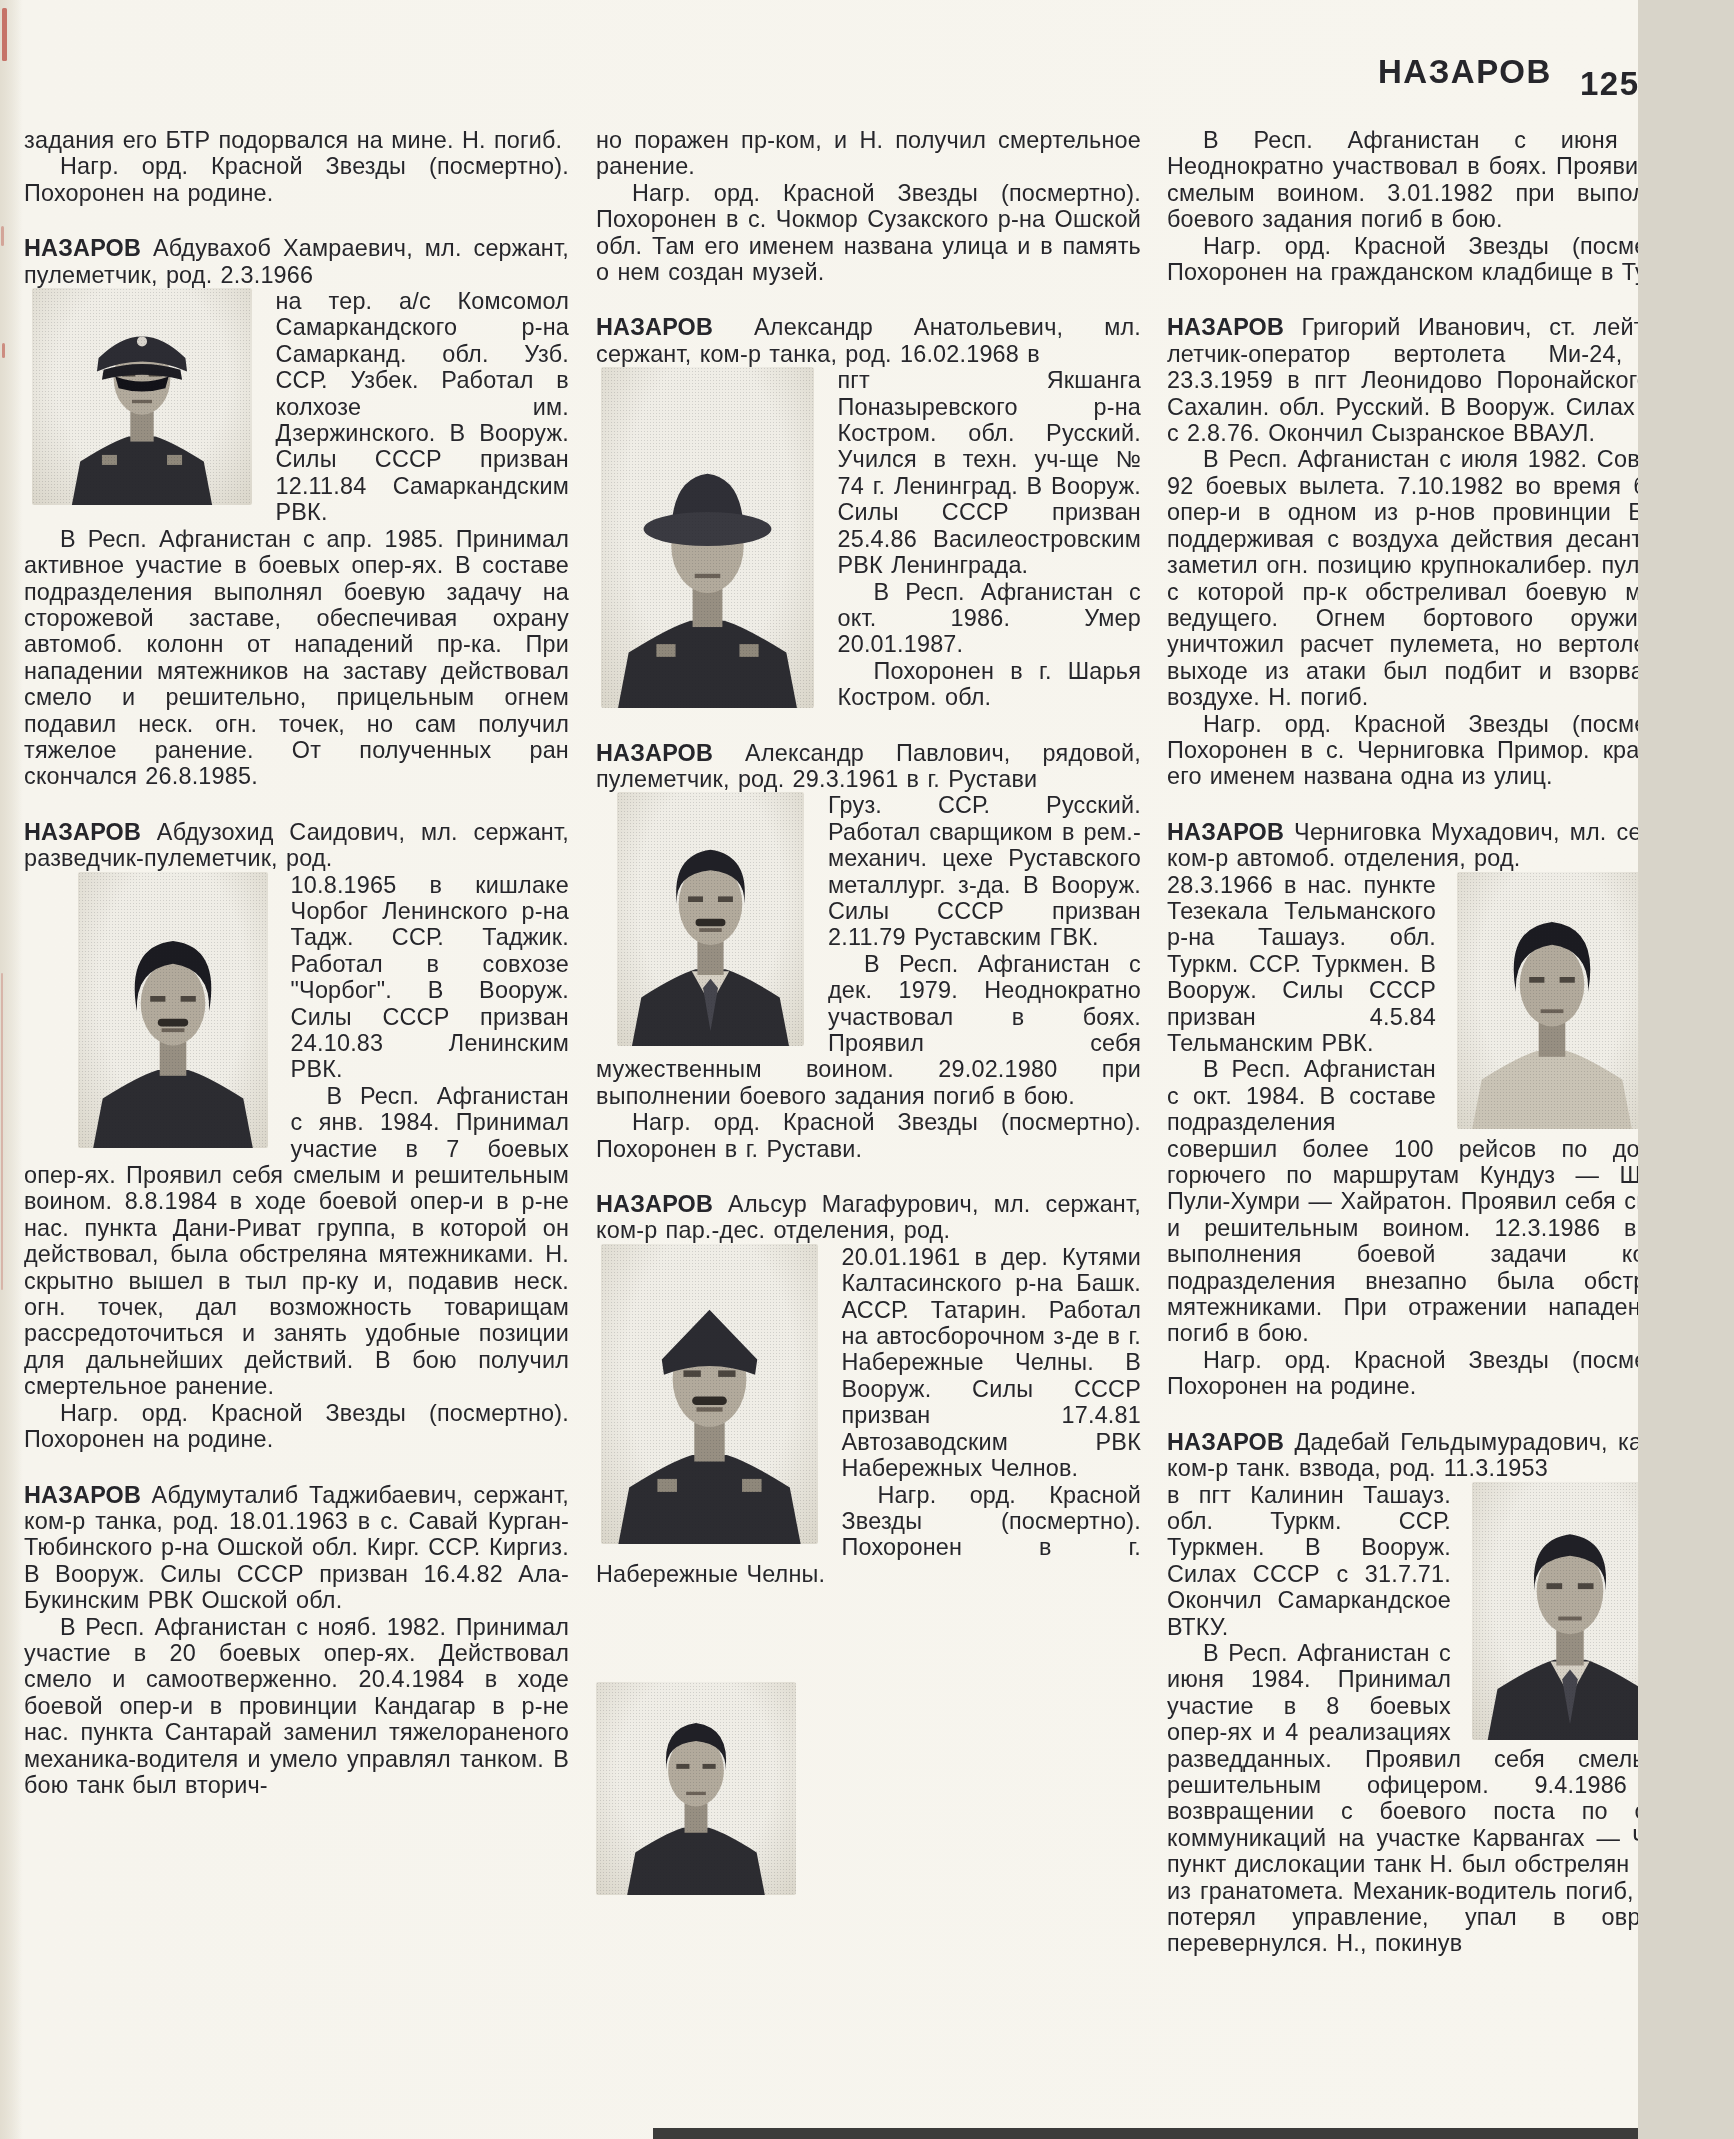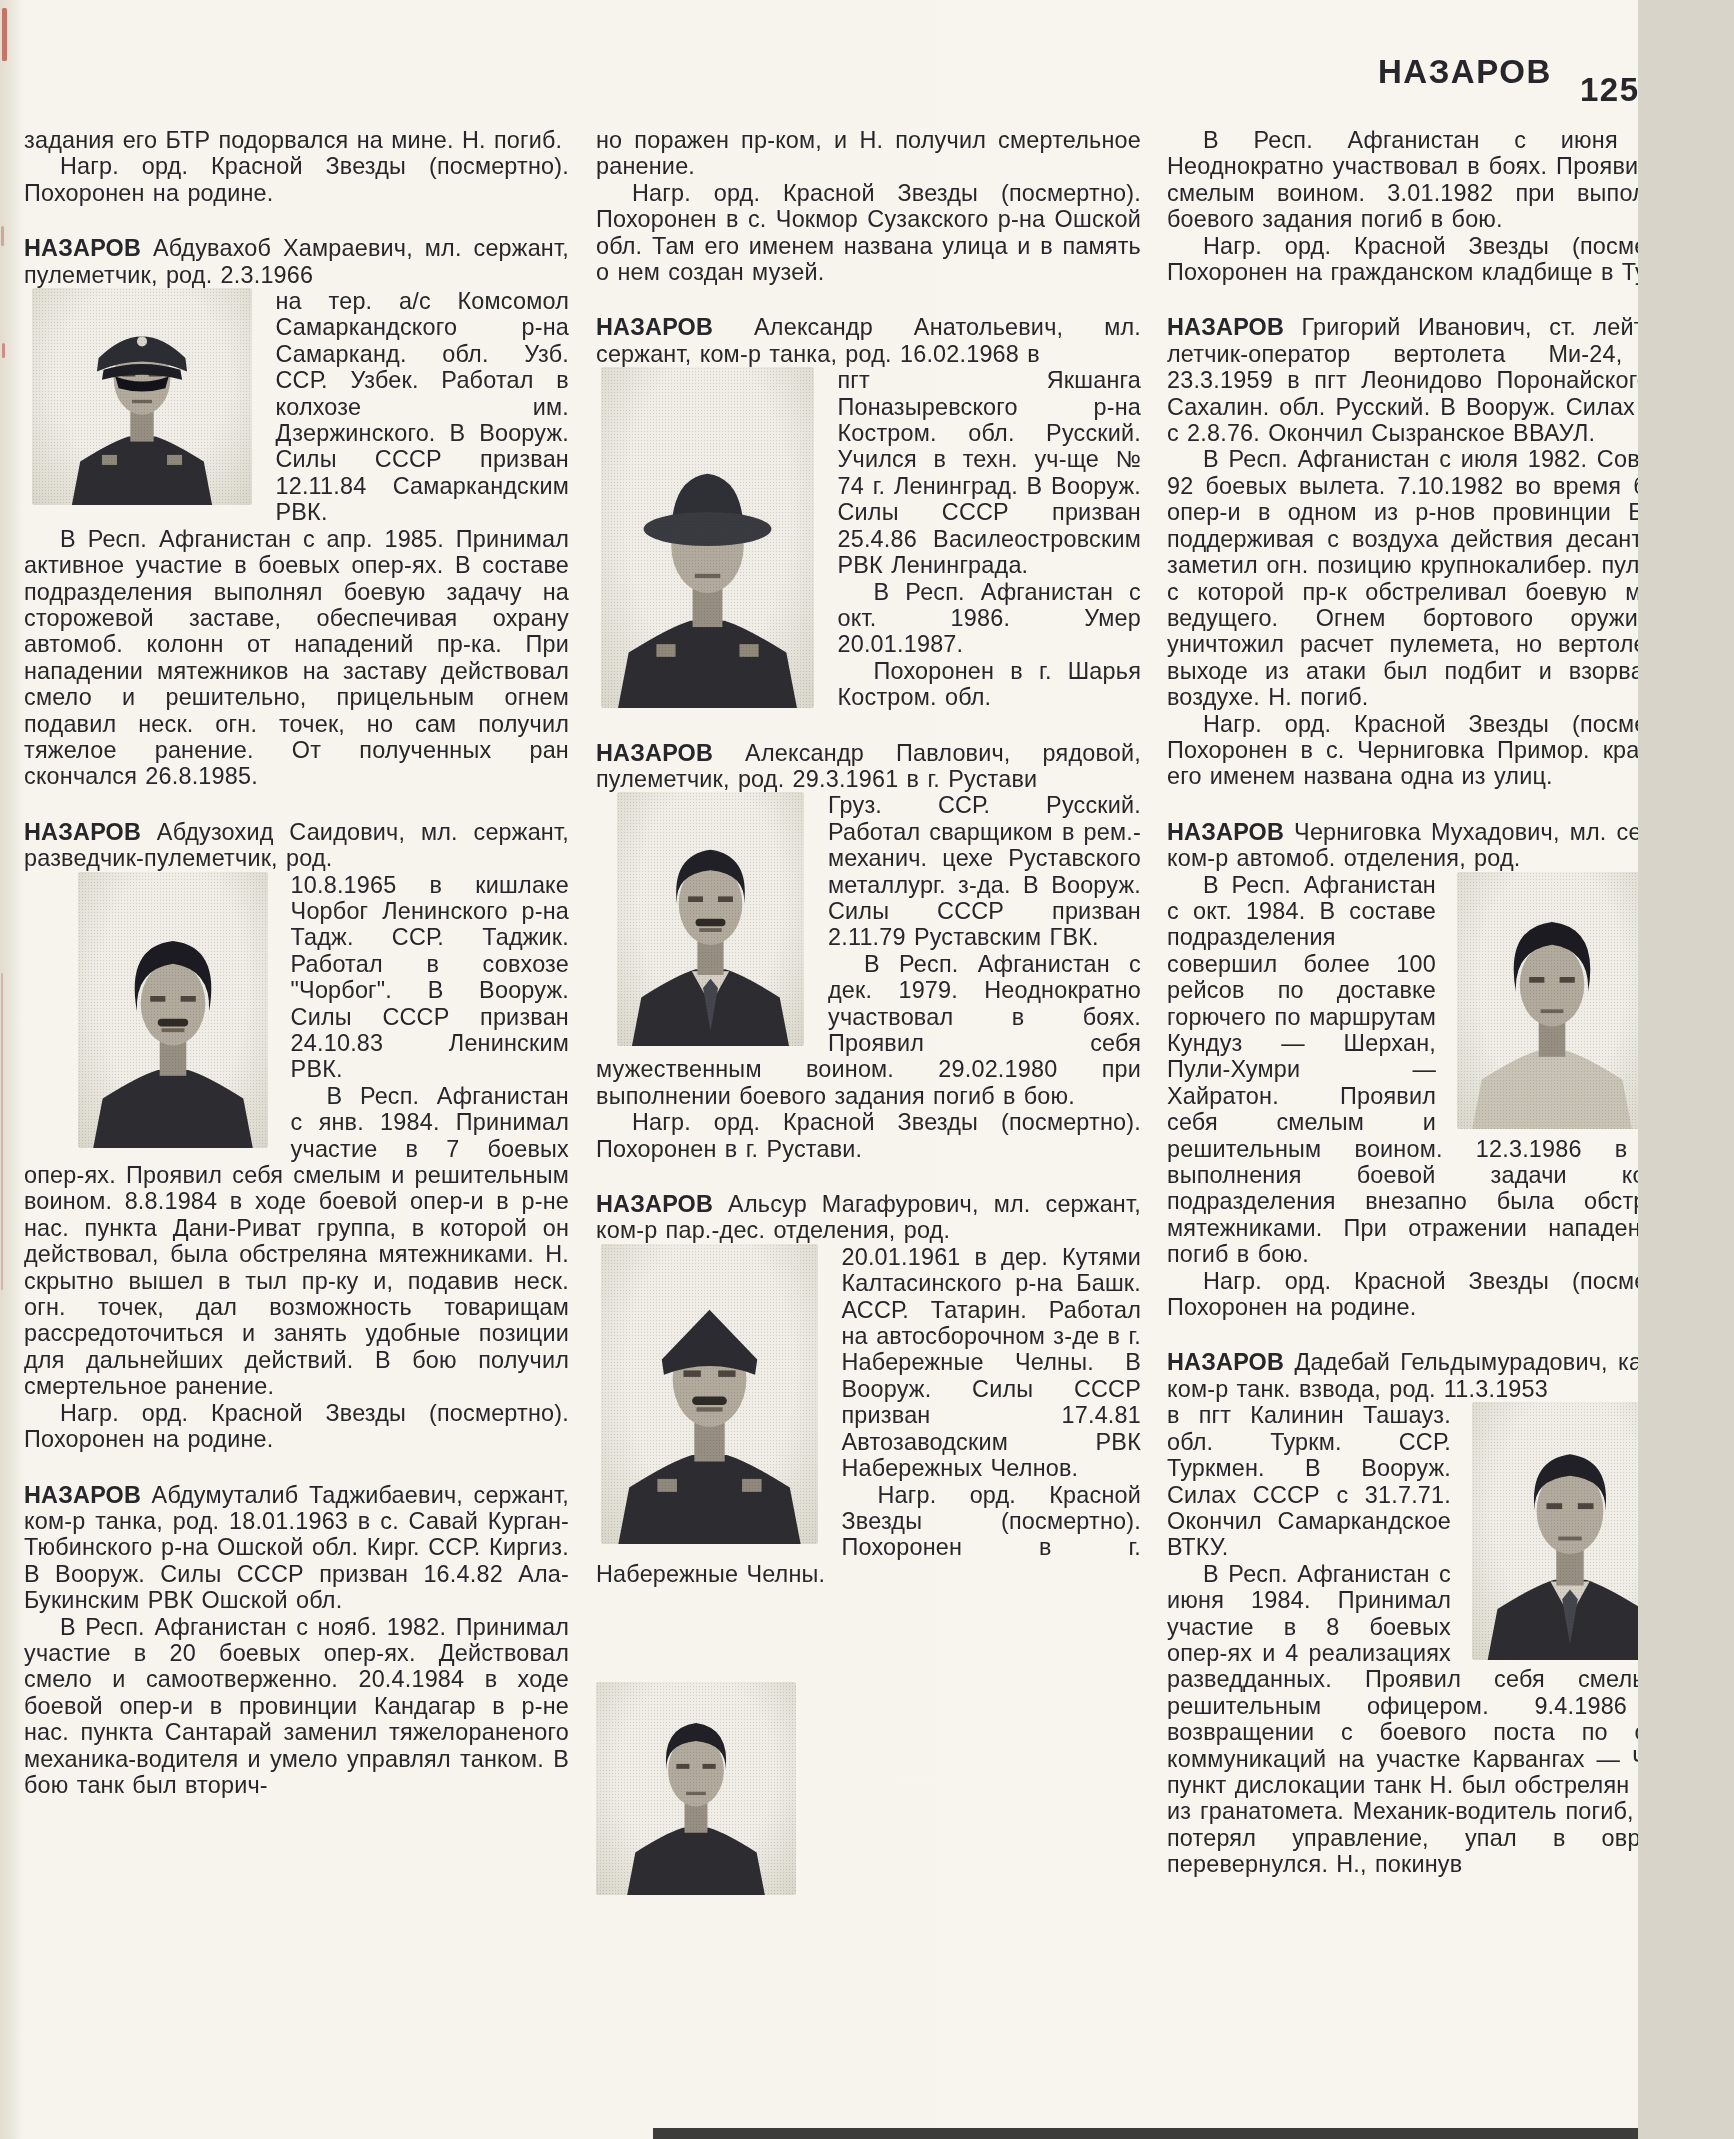--- a/index.html
+++ b/index.html
@@ -8,21 +8,21 @@
     background:linear-gradient(90deg,#eeebe1 0,#f6f4ed 21px,#f7f5ee 100%);
     font-family:Liberation Sans, sans-serif;
     color:#26262b;
   }
   .edge-strip{position:absolute;left:0;top:0;width:22.6px;height:2140px;
     background:linear-gradient(90deg,#e2ddd0 0,rgba(247,245,238,0) 100%);}
   .red-mark{position:absolute;background:#b5392e;border-radius:1.5px;}
   .pagehead{position:absolute;left:1167px;top:53px;width:545px;height:45px;
     font-weight:bold;font-size:33px;letter-spacing:1.5px;}
   .ph-title{position:absolute;left:211px;top:0;}
-  .ph-num{position:absolute;left:413px;top:18px;}
+  .ph-num{position:absolute;left:413px;top:12px;}
   .col{position:absolute;top:127px;width:545px;font-size:23.4px;line-height:26.4px;
     letter-spacing:0.2px;word-spacing:1.5px;}
   #c1{left:24px;} #c2{left:596px;} #c3{left:1167px;}
   p{margin:0;text-align:justify;}
   .ind{text-indent:36px;}
   .entry{margin-top:29px;}
   .entry::after{content:"";display:block;clear:both;}
   b{font-weight:bold;}
   .photo{position:relative;overflow:hidden;border-radius:2.3px;
     background:radial-gradient(ellipse at 50% 42%,#efede6 55%,#d9d5c9 100%);}
@@ -210,20 +210,21 @@
 
     <article class="entry">
       <p><b>НАЗАРОВ</b><span> Черниговка Мухадович, мл. сержант, ком-р автомоб. отделения, род.</span></p>
       <div class="photo pr" style="width:190px;height:257px;margin-right:65px">
         <svg viewBox="0 0 100 130" preserveAspectRatio="xMidYMax meet">
           <use href="#s-shirt"></use>
             <use href="#s-face"></use>
             <use href="#s-hairB"></use>
         </svg>
       </div>
+      <p>28.3.1966 в нас. пункте Тезекала Тельманского р-на Ташауз. обл. Туркм. ССР. Туркмен. В Вооруж. Силы СССР призван 4.5.84 Тельманским РВК.</p>
       <p class="ind">В Респ. Афганистан с окт. 1984. В составе подразделения совершил более 100 рейсов по доставке горючего по маршрутам Кундуз — Шерхан, Пули-Хумри — Хайратон. Проявил себя смелым и решительным воином. 12.3.1986 в ходе выполнения боевой задачи колонна подразделения внезапно была обстреляна мятежниками. При отражении нападения Н. погиб в бою.</p>
       <p class="ind">Нагр. орд. Красной Звезды (посмертно). Похоронен на родине.</p>
     </article>
 
     <article class="entry">
       <p><b>НАЗАРОВ</b><span> Дадебай Гельдымурадович, капитан, ком-р танк. взвода, род. 11.3.1953</span></p>
       <div class="photo pr" style="width:196px;height:258px;margin-right:44px">
         <svg viewBox="0 0 100 130" preserveAspectRatio="xMidYMax meet">
           <use href="#s-suit"></use>
             <use href="#s-vee"></use>

